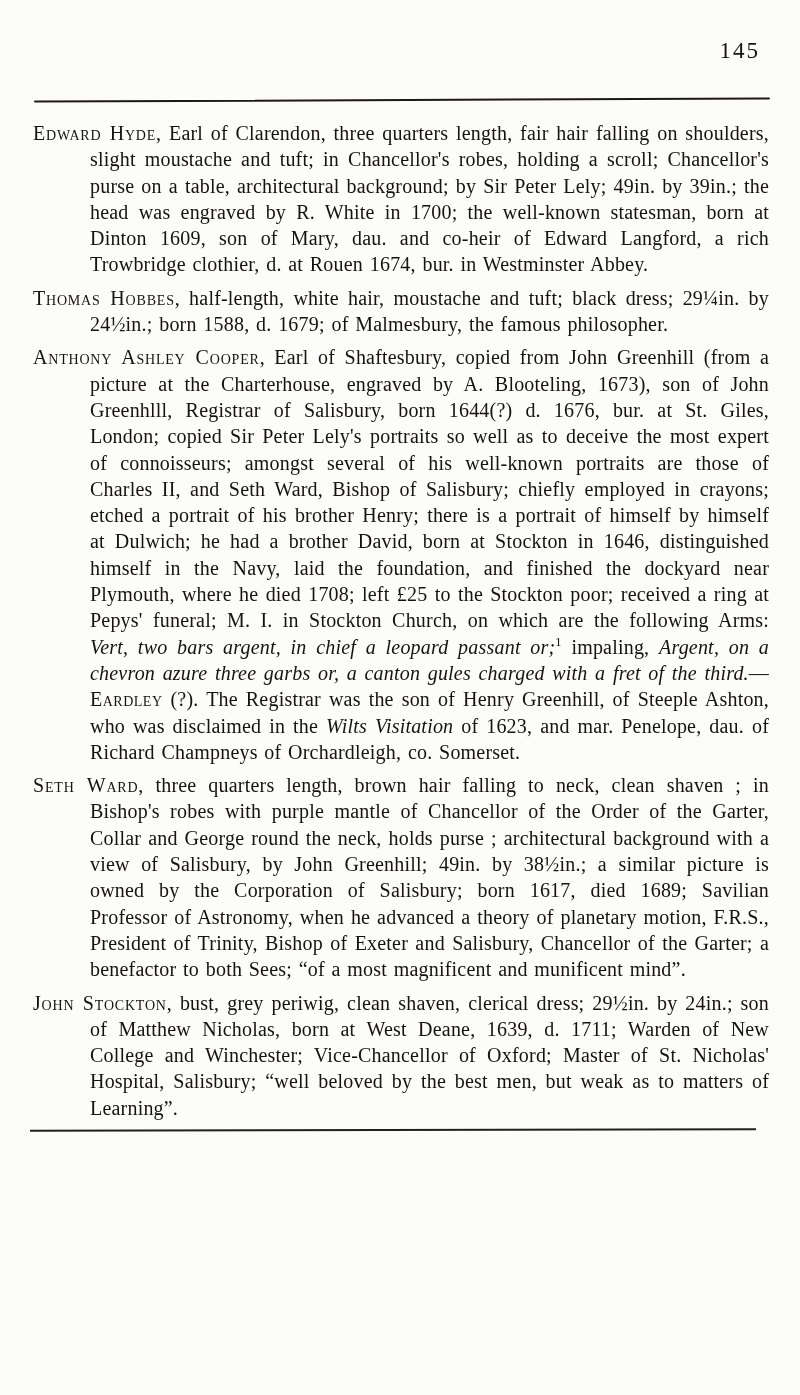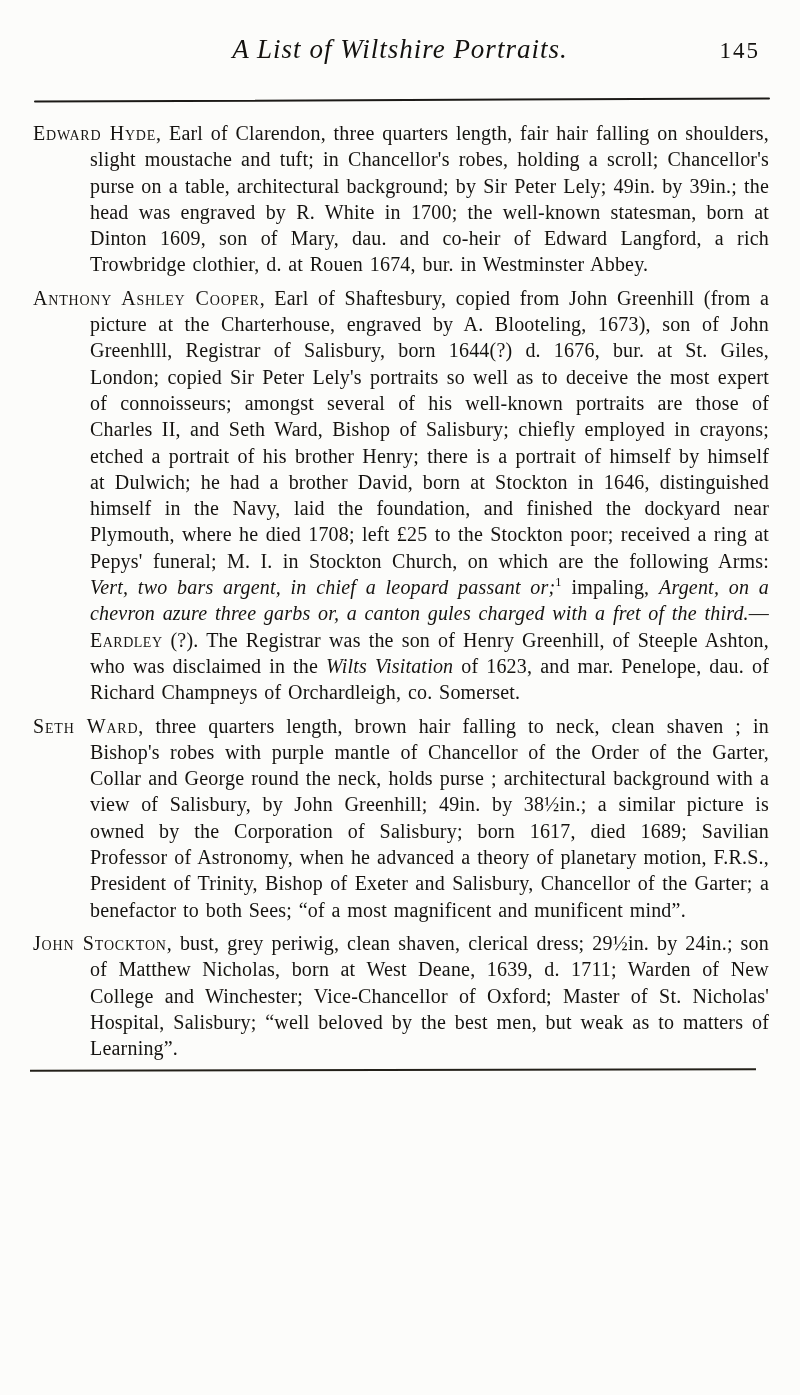--- a/index.html
+++ b/index.html
@@ -73,28 +73,28 @@
     word-spacing:2px;
     color:#181512;
   }
 </style>
 </head>
 <body>
 
 <div class="page">
 
   <header class="page-header">
-    <span class="running-title">A List of Wiltshire Portraits.</span>
     <span class="page-number">145</span>
   </header>
 
   <div class="header-rule"></div>
 
   <main class="body-text">
     <p class="entry"><span class="seg-sc">Edward Hyde</span><span>, Earl of Clarendon, three quarters length, fair hair falling on shoulders, slight moustache and tuft; in Chancellor's robes, holding a scroll; Chancellor's purse on a table, architectural background; by Sir Peter Lely; 49in. by 39in.; the head was engraved by R. White in 1700; the well-known statesman, born at Dinton 1609, son of Mary, dau. and co-heir of Edward Langford, a rich Trowbridge clothier, d. at Rouen 1674, bur. in Westminster Abbey.</span></p>
+    <p class="entry"><span class="seg-sc">Thomas Hobbes</span><span>, half-length, white hair, moustache and tuft; black dress; 29¼in. by 24½in.; born 1588, d. 1679; of Malmesbury, the famous philosopher.</span></p>
     <p class="entry"><span class="seg-sc">Anthony Ashley Cooper</span><span>, Earl of Shaftesbury, copied from John Greenhill (from a picture at the Charterhouse, engraved by A. Blooteling, 1673), son of John Greenhlll, Registrar of Salisbury, born 1644(?) d. 1676, bur. at St. Giles, London; copied Sir Peter Lely's portraits so well as to deceive the most expert of connoisseurs; amongst several of his well-known portraits are those of Charles II, and Seth Ward, Bishop of Salisbury; chiefly employed in crayons; etched a portrait of his brother Henry; there is a portrait of himself by himself at Dulwich; he had a brother David, born at Stockton in 1646, distinguished himself in the Navy, laid the foundation, and finished the dockyard near Plymouth, where he died 1708; left £25 to the Stockton poor; received a ring at Pepys' funeral; M. I. in Stockton Church, on which are the following Arms: </span><span class="seg-i">Vert, two bars argent, in chief a leopard passant or;</span><span class="seg-sup">1</span><span> impaling, </span><span class="seg-i">Argent, on a chevron azure three garbs or, a canton gules charged with a fret of the third.</span><span>—</span><span class="seg-sc2">Eardley</span><span> (?).  The Registrar was the son of Henry Greenhill, of Steeple Ashton, who was disclaimed in the </span><span class="seg-i">Wilts Visitation</span><span> of 1623, and mar. Penelope, dau. of Richard Champneys of Orchardleigh, co. Somerset.</span></p>
     <p class="entry"><span class="seg-sc">Seth Ward</span><span>, three quarters length, brown hair falling to neck, clean shaven ; in Bishop's robes with purple mantle of Chancellor of the Order of the Garter, Collar and George round the neck, holds purse ; architectural background with a view of Salisbury, by John Greenhill; 49in. by 38½in.; a similar picture is owned by the Corporation of Salisbury; born 1617, died 1689; Savilian Professor of Astronomy, when he advanced a theory of planetary motion, F.R.S., President of Trinity, Bishop of Exeter and Salisbury, Chancellor of the Garter; a benefactor to both Sees; “of a most magnificent and munificent mind”.</span></p>
     <p class="entry"><span class="seg-sc">John Stockton</span><span>, bust, grey periwig, clean shaven, clerical dress; 29½in. by 24in.; son of Matthew Nicholas, born at West Deane, 1639, d. 1711; Warden of New College and Winchester; Vice-Chancellor of Oxford; Master of St. Nicholas' Hospital, Salisbury; “well beloved by the best men, but weak as to matters of Learning”.</span></p>
   </main>
 
   <div class="footnote-rule"></div>
 
 
 </div>
 

